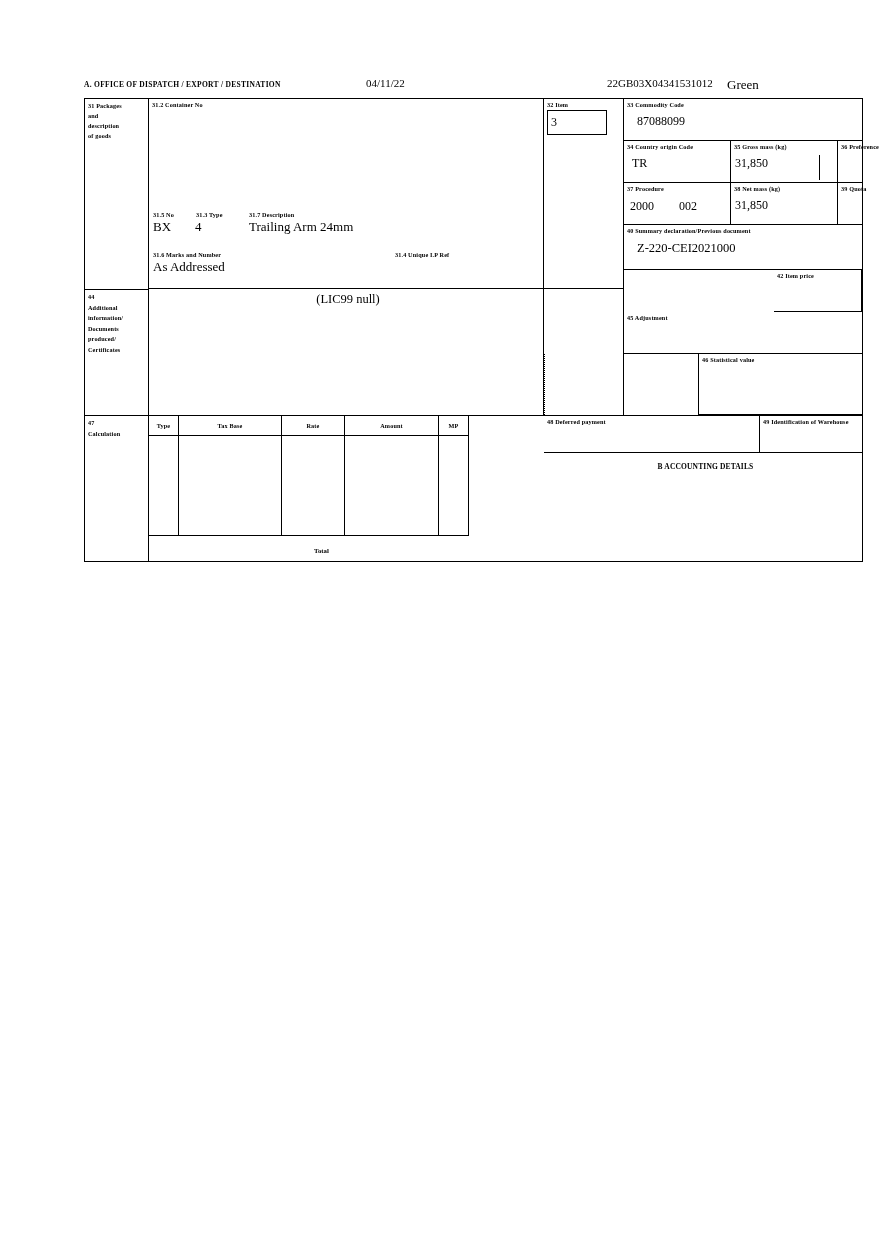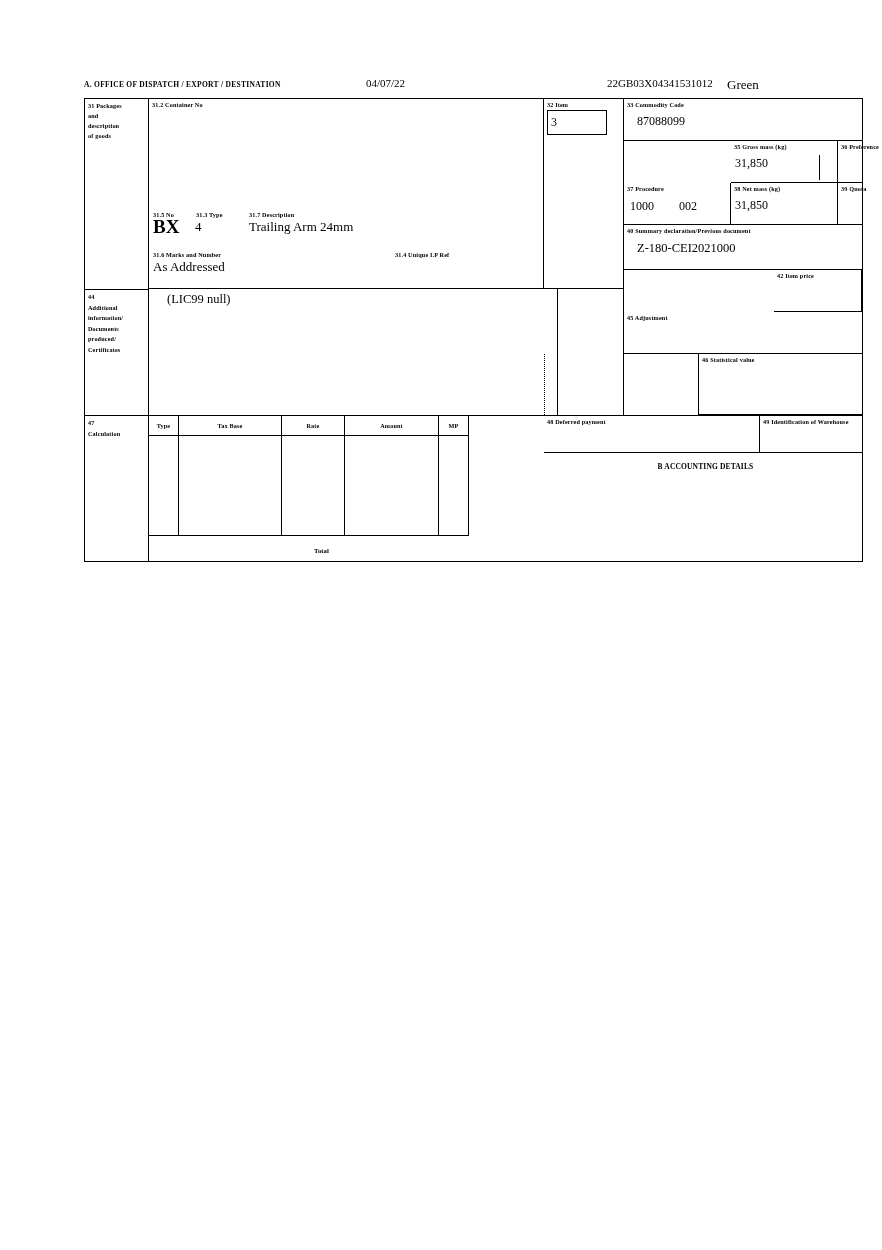--- a/index.html
+++ b/index.html
@@ -108,21 +108,21 @@
     font-weight: bold;
   }
 </style>
 </head>
 <body>
 
 <div class="page">
 
   <div class="hdr">
     <div class="hdr-title">A.  OFFICE OF DISPATCH / EXPORT / DESTINATION</div>
-    <div class="hdr-date">04/07/22</div>
+    <div class="hdr-date">04/11/22</div>
     <div class="hdr-mrn">22GB03X04341531012</div>
     <div class="hdr-lane">Green</div>
   </div>
 
   <div class="frame">
 
     <div class="cell br" style="left:0; top:0; width:64px; height:190px;">
       <div class="lbl pad" style="line-height:10px;">
         <div>31 Packages</div>
         <div>and</div>
@@ -133,21 +133,21 @@
 
     <div class="cell br bb" style="left:64px; top:0; width:395px; height:190px;">
       <div class="lbl pad">31.2 Container No</div>
       <div class="val pad" style="padding-left:4px;"></div>
 
       <div style="position:absolute; left:4px; top:112px; width:390px;">
         <div class="lbl" style="position:absolute; left:0; top:0;">31.5 No</div>
         <div class="lbl" style="position:absolute; left:43px; top:0;">31.3 Type</div>
         <div class="lbl" style="position:absolute; left:96px; top:0;">31.7 Description</div>
 
-        <div class="val" style="position:absolute; left:0; top:9px; font-size:19px;font-weight:bold;">BX</div>
+        <div class="val" style="position:absolute; left:0; top:9px; font-size:13px;">BX</div>
         <div class="val" style="position:absolute; left:42px; top:9px; font-size:13px;">4</div>
         <div class="val" style="position:absolute; left:96px; top:9px; font-size:13px;">Trailing Arm 24mm</div>
       </div>
 
       <div style="position:absolute; left:4px; top:152px; width:390px;">
         <div class="lbl" style="position:absolute; left:0; top:0;">31.6 Marks and Number</div>
         <div class="lbl" style="position:absolute; left:242px; top:0;">31.4 Unique I.P Ref</div>
         <div class="val" style="position:absolute; left:0; top:9px; font-size:13px;">As Addressed</div>
         <div class="val" style="position:absolute; left:242px; top:9px;"></div>
       </div>
@@ -158,51 +158,55 @@
       <div style="position:absolute; left:3px; top:11px; width:60px; height:25px; border:1px solid #000; box-sizing:border-box;">
         <div class="val" style="padding:5px 0 0 3px; font-size:12px;">3</div>
       </div>
     </div>
 
     <div class="cell bb" style="left:539px; top:0; width:238px; height:42px;">
       <div class="lbl pad">33 Commodity Code</div>
       <div class="val" style="padding:5px 0 0 13px; font-size:12px;">87088099</div>
     </div>
 
+    <div class="cell bb br" style="left:539px; top:42px; width:107px; height:42px;">
+      <div class="lbl pad">34 Country origin Code</div>
+      <div class="val" style="padding:5px 0 0 8px; font-size:12px;">TR</div>
+    </div>
 
     <div class="cell bb br" style="left:646px; top:42px; width:107px; height:42px;">
       <div class="lbl pad">35 Gross mass (kg)</div>
       <div class="val" style="padding:5px 0 0 4px; font-size:12px;">31,850</div>
       <div style="position:absolute; left:88px; top:14px; width:1px; height:25px; background:#000;"></div>
     </div>
 
     <div class="cell bb" style="left:753px; top:42px; width:24px; height:42px;">
       <div class="lbl pad">36 Preference</div>
       <div class="val" style="padding-left:3px;"></div>
     </div>
 
     <div class="cell bb br" style="left:539px; top:84px; width:107px; height:42px;">
       <div class="lbl pad">37 Procedure</div>
-      <div class="val" style="position:absolute; left:6px; top:17px; font-size:12px;">1000</div>
+      <div class="val" style="position:absolute; left:6px; top:17px; font-size:12px;">2000</div>
       <div class="val" style="position:absolute; left:55px; top:17px; font-size:12px;">002</div>
     </div>
 
     <div class="cell bb br" style="left:646px; top:84px; width:107px; height:42px;">
       <div class="lbl pad">38 Net mass (kg)</div>
       <div class="val" style="padding:5px 0 0 4px; font-size:12px;">31,850</div>
     </div>
 
     <div class="cell bb" style="left:753px; top:84px; width:24px; height:42px;">
       <div class="lbl pad">39 Quota</div>
       <div class="val" style="padding-left:3px;"></div>
     </div>
 
     <div class="cell bb" style="left:539px; top:126px; width:238px; height:45px;">
       <div class="lbl pad">40 Summary declaration/Previous document</div>
-      <div class="val" style="padding:6px 0 0 13px; font-size:12.5px;">Z-180-CEI2021000</div>
+      <div class="val" style="padding:6px 0 0 13px; font-size:12.5px;">Z-220-CEI2021000</div>
     </div>
 
 
     <div class="cell bb br" style="left:689px; top:171px; width:88px; height:42px;">
       <div class="lbl pad">42 Item price</div>
       <div class="val" style="padding:6px 0 0 5px;"></div>
     </div>
 
     <div class="cell bb" style="left:777px; top:171px; width:0px; height:42px;"></div>
 
@@ -210,21 +214,21 @@
       <div class="lbl pad" style="line-height:10.5px;">
         <div>44</div>
         <div>Additional</div>
         <div>information/</div>
         <div>Documents</div>
         <div>produced/</div>
         <div>Certificates</div>
       </div>
     </div>
 
-    <div class="cell br" style="left:78px; top:190px; width:395px; height:126px;">
+    <div class="cell br" style="left:64px; top:190px; width:395px; height:126px;text-align:center;">
       <div class="val" style="padding:4px 0 0 4px; font-size:12.5px;">(LIC99 null)</div>
     </div>
 
     <div class="cell br" style="left:459px; top:190px; width:80px; height:126px;"></div>
 
     <div class="cell bb" style="left:539px; top:213px; width:238px; height:42px;">
       <div class="lbl pad">45 Adjustment</div>
       <div class="val" style="padding-left:5px;"></div>
     </div>
 

